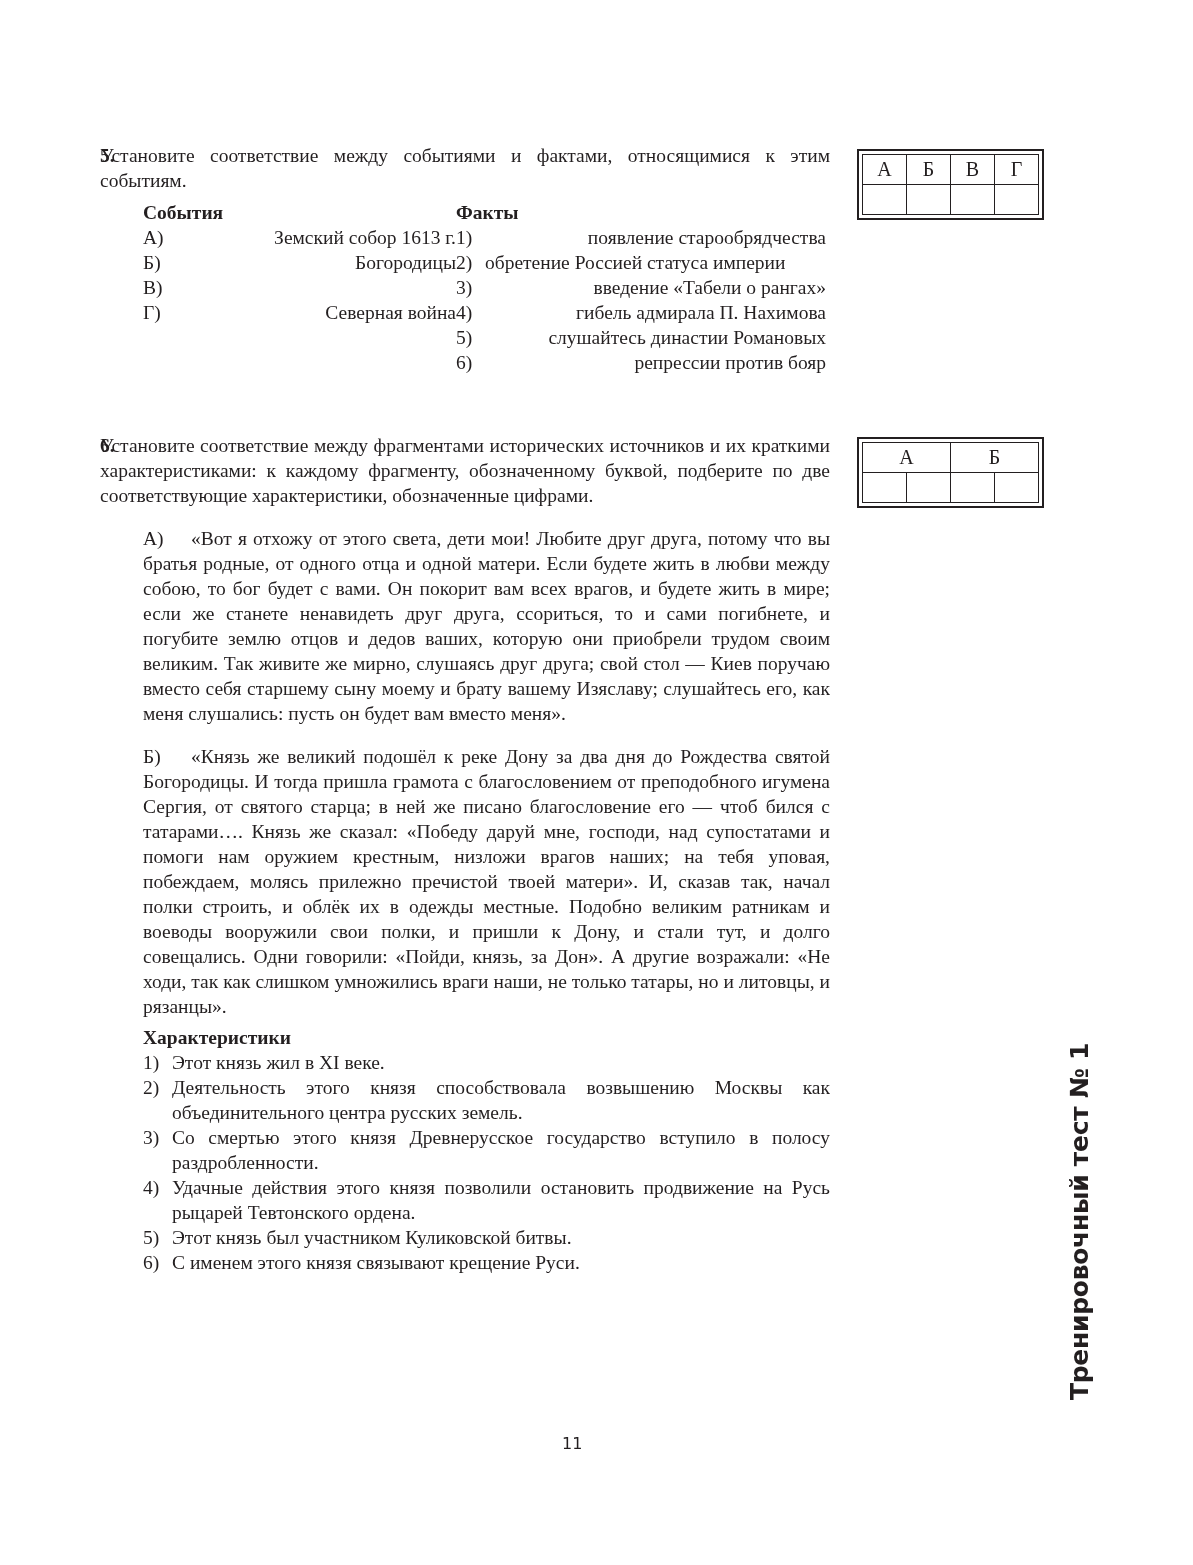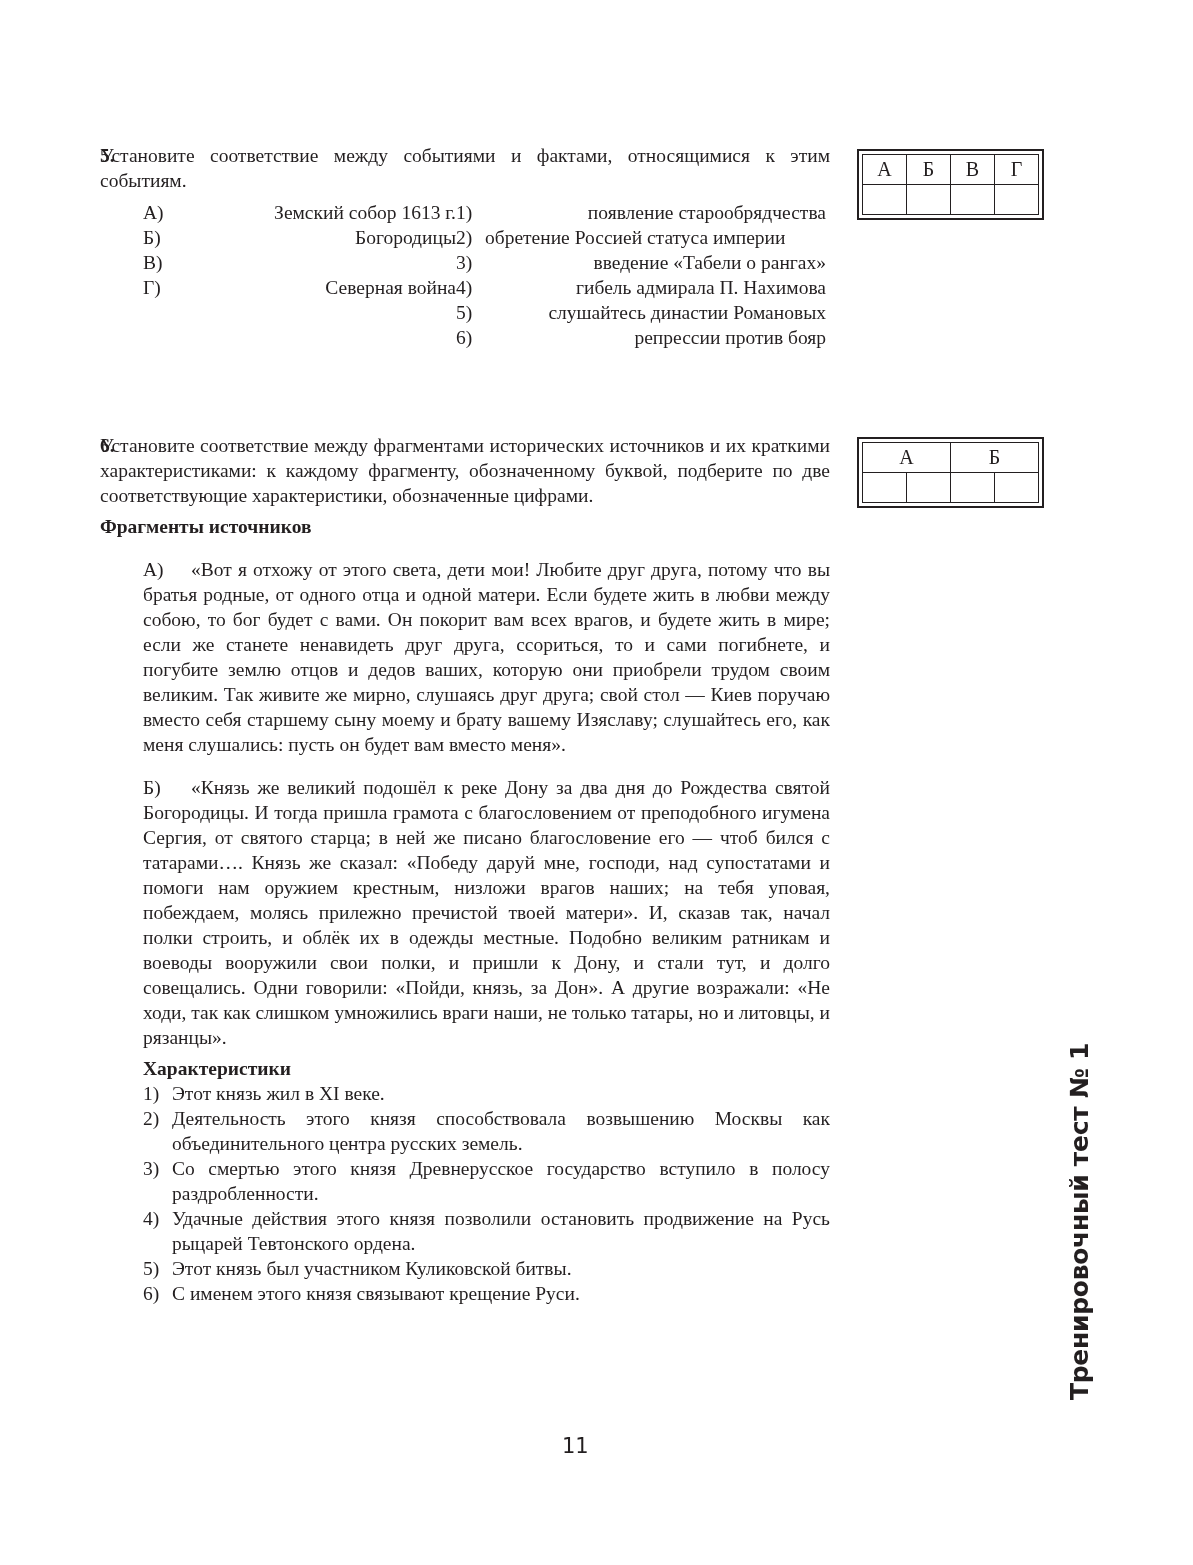--- a/index.html
+++ b/index.html
@@ -24,47 +24,49 @@
 
   .answer-box { position: absolute; border: 2px solid #231f20; padding: 3px; }
   .answer-box table { border-collapse: collapse; }
   .answer-box td { border: 1.5px solid #231f20; height: 29px; text-align: center;
                    font-family: "Liberation Serif", serif; font-size: 20px; padding: 0; }
 
   .side-title { position: absolute; left: 1065px; top: 1400px; transform-origin: 0 0;
                 transform: rotate(-90deg); font-family: "DejaVu Sans", sans-serif; font-weight: bold;
                 font-size: 25px; white-space: nowrap; color: #231f20; letter-spacing: -0.3px; }
   .page-number { position: absolute; left: 562px; top: 1434px; font-family: "DejaVu Sans", sans-serif;
-                 font-size: 21px; color: #231f20; }
+                 font-size: 16px; color: #231f20; }
 </style>
 </head>
 <body>
 
 <div class="q serif" style="top:143px;">
   <span class="qnum">5.</span>
   <div class="qbody">Установите соответствие между событиями и фактами, относящимися к этим событиям.</div>
   <div class="cols">
     <div class="col1">
+      <div class="bold">События</div>
       <div class="item">
           <span class="lbl">А)</span>
           <span class="txt">Земский собор 1613 г.</span>
         </div>
       <div class="item">
           <span class="lbl">Б)</span>
           <span class="txt">Богородицы</span>
         </div>
       <div class="item">
           <span class="lbl">В)</span>
         </div>
       <div class="item">
           <span class="lbl">Г)</span>
           <span class="txt">Северная война</span>
         </div>
     </div>
     <div class="col2">
+      <div class="bold">Факты</div>
       <div class="item">
           <span class="lbl">1)</span>
           <span class="txt">появление старообрядчества</span>
         </div>
       <div class="item">
           <span class="lbl">2)</span>
           <span class="txt" style="text-align:justify">обретение Россией статуса империи</span>
         </div>
       <div class="item">
           <span class="lbl">3)</span>
@@ -101,21 +103,20 @@
       <td></td>
       <td></td>
     </tr>
   </tbody>
     </table>
 </div>
 
 <div class="q serif" style="top:433px;">
   <span class="qnum">6.</span>
   <div class="qbody">Установите соответствие между фрагментами исторических источников и их краткими характеристиками: к каждому фрагменту, обозначенному буквой, подберите по две соответствующие характеристики, обозначенные цифрами.</div>
-  <div class="qbody bold" style="margin-top:6px;">Фрагменты источников</div>
   <div class="frag">
     <span class="lbl">А)</span><span>«Вот я отхожу от этого света, дети мои! Любите друг друга, потому что вы братья родные, от одного отца и одной матери. Если будете жить в любви между собою, то бог будет с вами. Он покорит вам всех врагов, и будете жить в мире; если же станете ненавидеть друг друга, ссориться, то и сами погибнете, и погубите землю отцов и дедов ваших, которую они приобрели трудом своим великим. Так живите же мирно, слушаясь друг друга; свой стол — Киев поручаю вместо себя старшему сыну моему и брату вашему Изяславу; слушайтесь его, как меня слушались: пусть он будет вам вместо меня».</span>
   </div>
   <div class="frag">
     <span class="lbl">Б)</span><span>«Князь же великий подошёл к реке Дону за два дня до Рождества святой Богородицы. И тогда пришла грамота с благословением от преподобного игумена Сергия, от святого старца; в ней же писано благословение его — чтоб бился с татарами…. Князь же сказал: «Победу даруй мне, господи, над супостатами и помоги нам оружием крестным, низложи врагов наших; на тебя уповая, побеждаем, молясь прилежно пречистой твоей матери». И, сказав так, начал полки строить, и облёк их в одежды местные. Подобно великим ратникам и воеводы вооружили свои полки, и пришли к Дону, и стали тут, и долго совещались. Одни говорили: «Пойди, князь, за Дон». А другие возражали: «Не ходи, так как слишком умножились враги наши, не только татары, но и литовцы, и рязанцы».</span>
   </div>
   <div class="chars">
     <div class="bold">Характеристики</div>
     <div class="item">
         <span class="lbl">1)</span>

